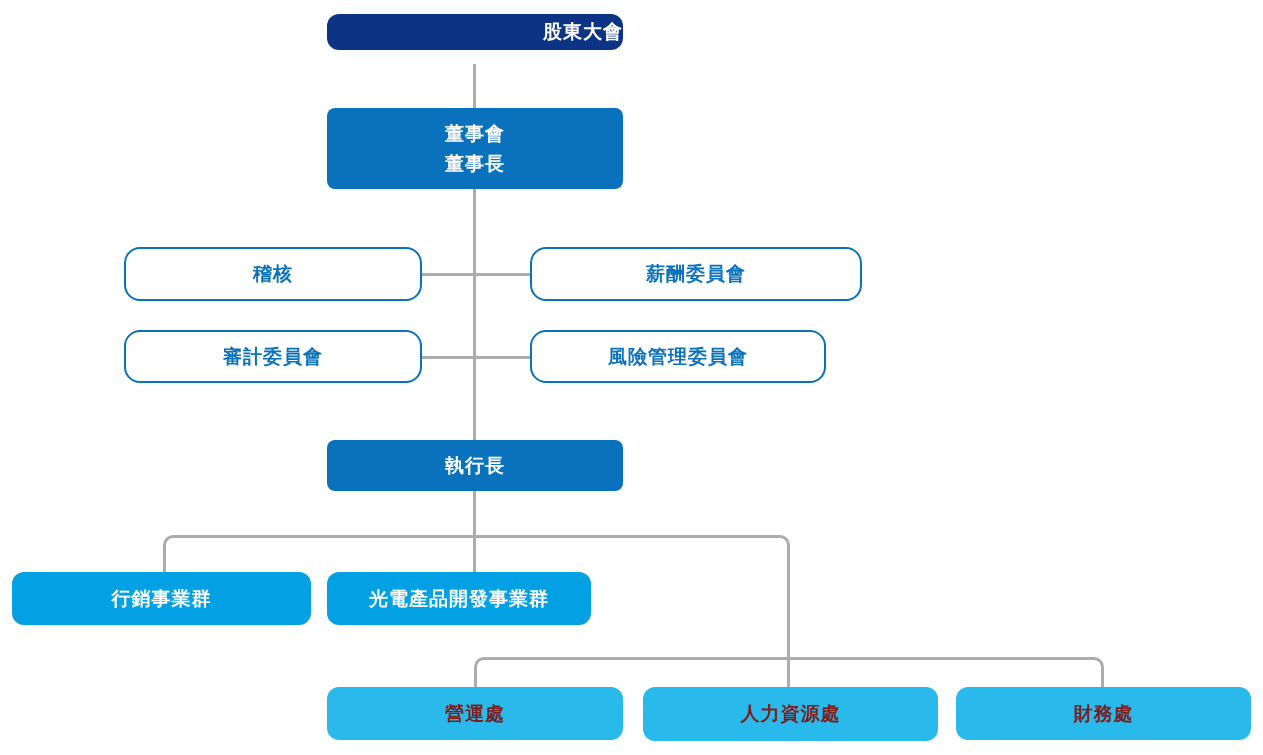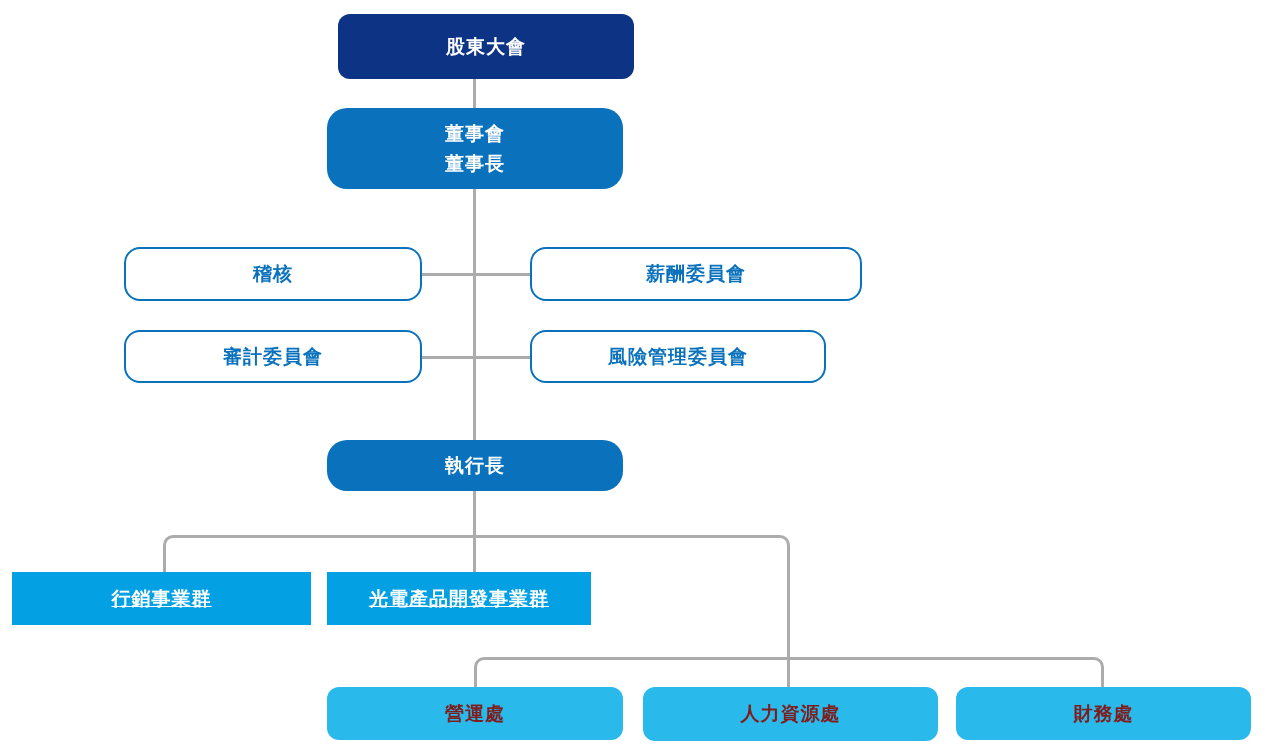--- a/index.html
+++ b/index.html
@@ -31,33 +31,32 @@
     z-index: 2;
   }
   .node.navy {
     background: #0D3484;
     color: #ffffff;
     border-radius: 12px;
   }
   .node.blue {
     background: #0A72BC;
     color: #ffffff;
-    border-radius: 20px;
+    border-radius: 8px;
   }
   .node.outline {
     background: #ffffff;
     color: #0A72BC;
     border: 2.5px solid #0A72BC;
     border-radius: 16px;
   }
   .node.bright {
     background: #03A0E4;
     color: #ffffff;
-    border-radius: 0;
-    text-decoration: underline;
+    border-radius: 12px;
   }
   .node.cyan {
     background: #29BAEB;
     color: #7f1d1d;
     border-radius: 12px;
   }
   
   .line {
     position: absolute;
     background: #ACACAC;
@@ -83,21 +82,21 @@
   <div class="line v" style="left:473px; top:64px; height:46px;"></div>
   <div class="line v" style="left:473px; top:187px; height:255px;"></div>
   <div class="line h" style="left:422px; top:273px; width:110px;"></div>
   <div class="line h" style="left:422px; top:356px; width:110px;"></div>
   <div class="line v" style="left:473px; top:491px; height:83px;"></div>
   <div class="bracket" style="left:163px; top:535px; width:627px; height:39px;"></div>
   <div class="line v" style="left:787px; top:570px; height:88px;"></div>
   <div class="bracket" style="left:474px; top:657px; width:630px; height:31px;"></div>
   <div class="line v" style="left:787px; top:658px; height:30px;"></div>
 
-  <div class="node navy" style="left:338px; top:14px; width:296px; height:65px;">
+  <div class="node navy" style="left:327px; top:14px; width:296px; height:36px;align-items:flex-end;">
     <span>股東大會</span>
   </div>
 
   <div class="node blue" style="left:327px; top:108px; width:296px; height:81px;">
     <span>董事會</span>
     <span>董事長</span>
   </div>
 
   <div class="node outline" style="left:124px; top:247px; width:298px; height:54px;">
     <span>稽核</span>

